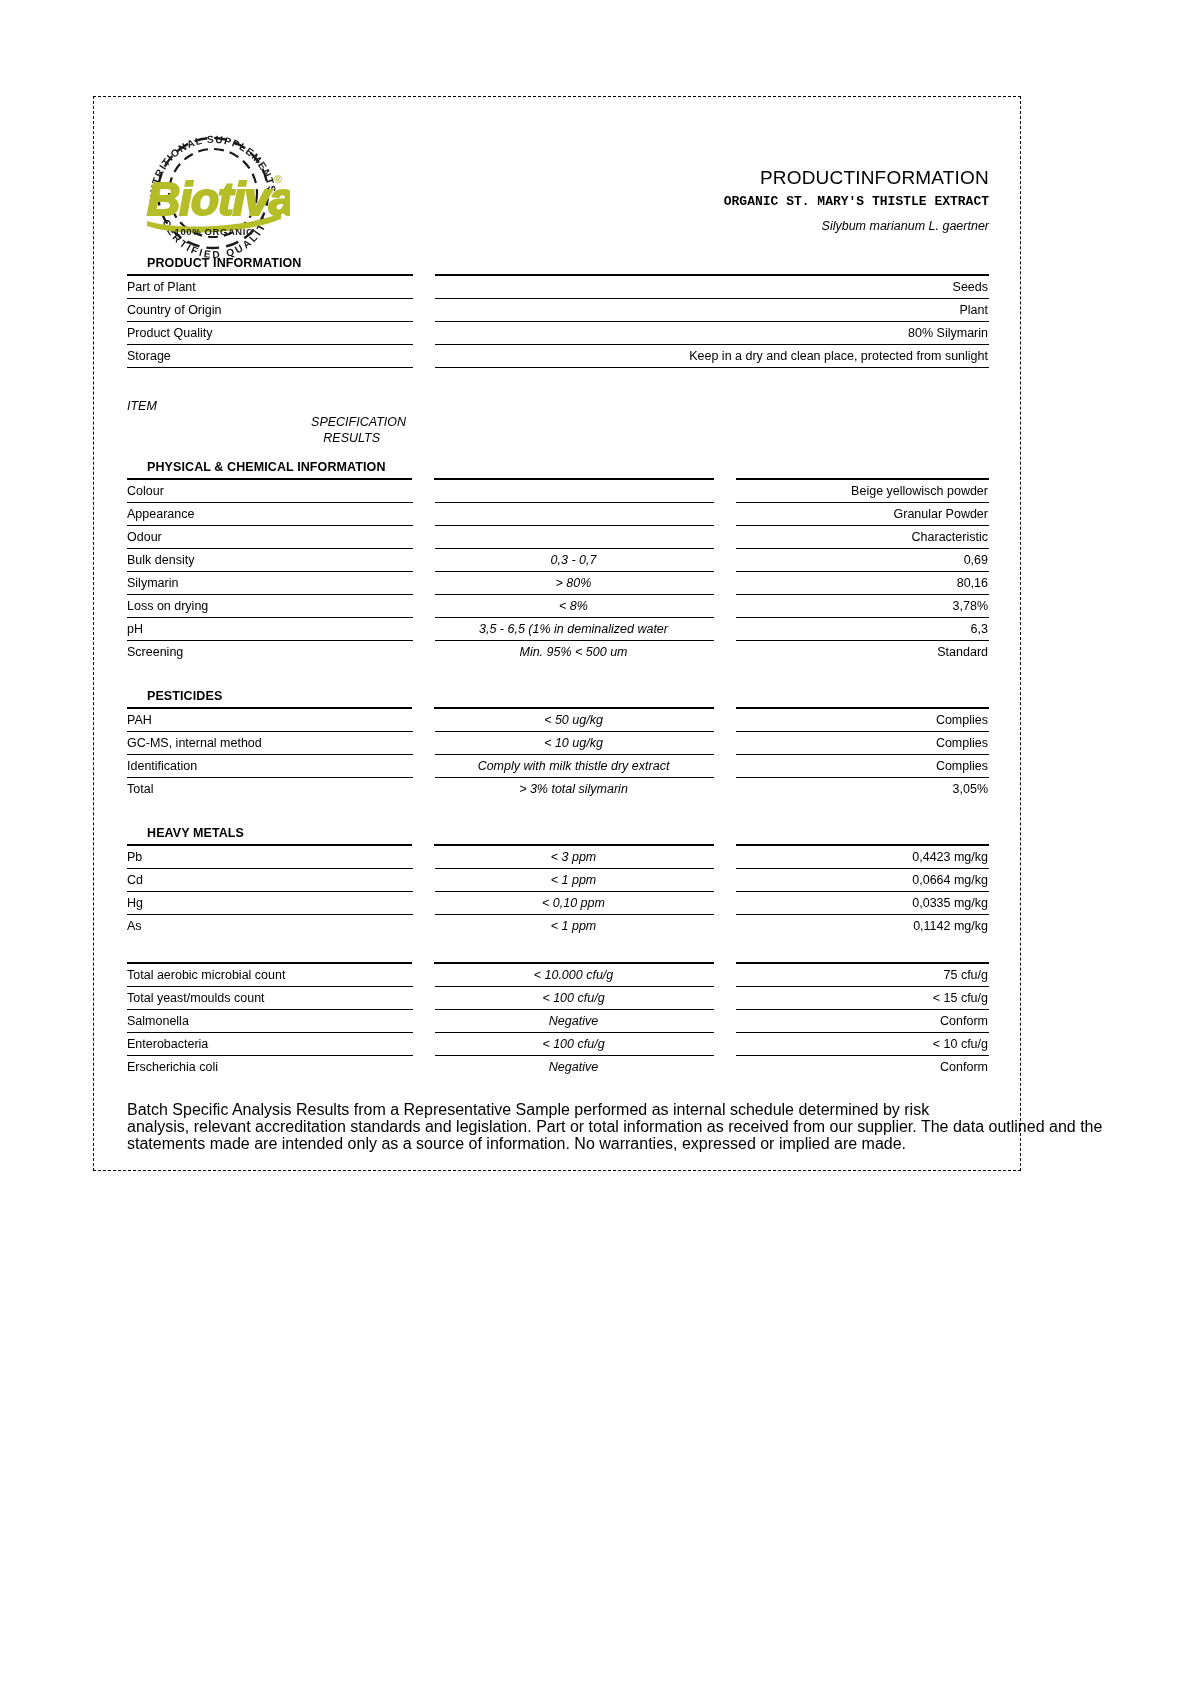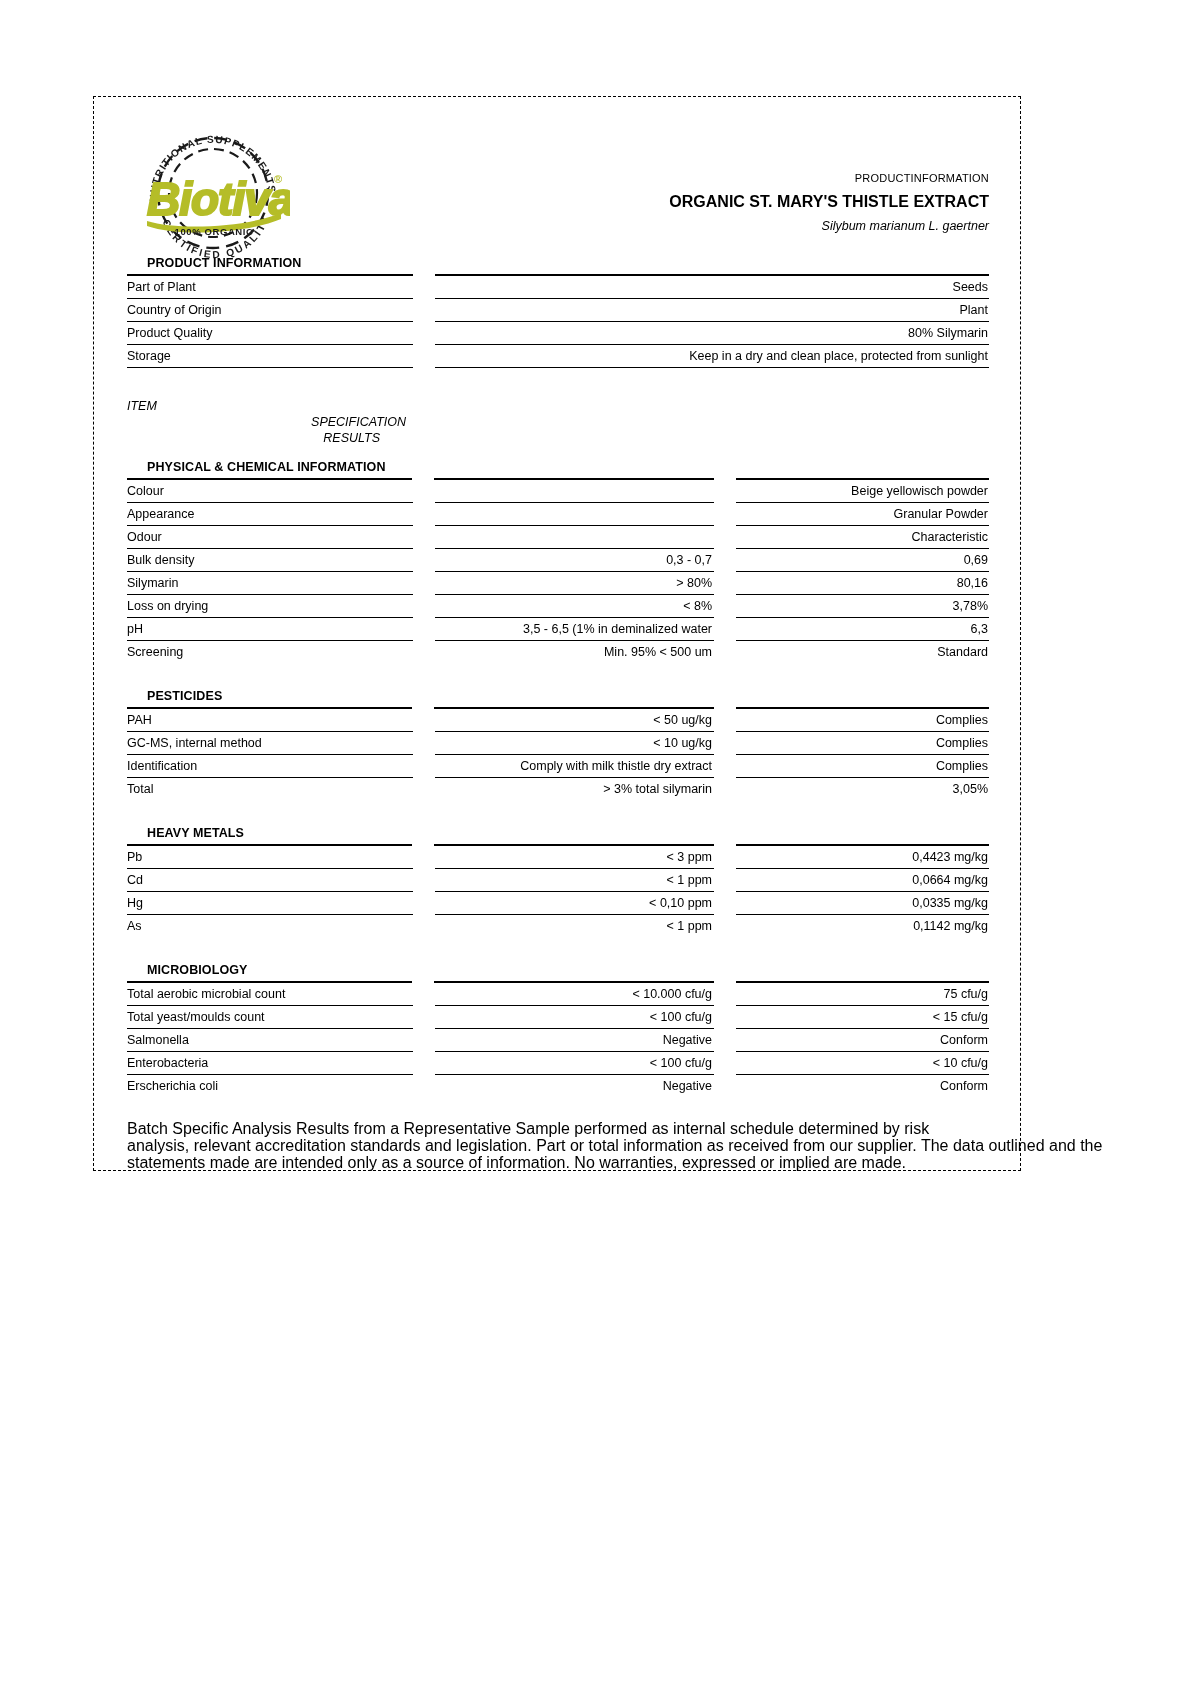--- a/index.html
+++ b/index.html
@@ -48,28 +48,29 @@
   .logo svg { display: block; }
 
   .header-text {
     position: absolute;
     right: 0;
     top: 52px;
     text-align: right;
     width: 600px;
   }
   .h-line1 {
-    font-size: 11px;
+    font-size: 19px;
     letter-spacing: 0.2px;
     line-height: 22px;
   }
   .h-line2 {
-    font-size: 16px;
+    font-size: 13px;
     font-weight: bold;
     line-height: 25px;
+    font-family: Liberation Mono, monospace;
   }
   .h-line3 {
     font-size: 12.5px;
     font-style: italic;
     line-height: 20px;
     padding-top: 2px;
   }
 
   
   .sec-title {
@@ -92,21 +93,21 @@
     padding-bottom: 3px;
     border-bottom: 1px solid #000;
     box-sizing: border-box;
     white-space: nowrap;
     overflow: hidden;
   }
   .cell.noline { border-bottom: none; padding-bottom: 4px; }
 
   .c-item   { width: 286px; }
   .c-gap1   { width: 22px; border-bottom: none !important; }
-  .c-spec   { width: 279px; text-align: right; padding-right: 2px; }
+  .c-spec   { width: 279px; text-align: center; padding-right: 2px; font-style: italic; }
   .c-gap2   { width: 22px; border-bottom: none !important; }
   .c-res    { width: 253px; text-align: right; padding-right: 1px; }
 
   
   .c-item2  { width: 286px; }
   .c-wide   { width: 554px; text-align: right; padding-right: 1px; }
 
   .head-rule {
     display: flex;
     width: 100%;
@@ -371,21 +372,20 @@
         <div class="cell c-gap1 noline"></div>
         <div class="cell c-spec noline">&lt; 1 ppm</div>
         <div class="cell c-gap2 noline"></div>
         <div class="cell c-res noline">0,1142 mg/kg</div>
       </div>
     </div>
 
     <div class="spacer-md"></div>
 
     <div>
-      <div class="sec-title">MICROBIOLOGY</div>
       <div class="head-rule">
         <div class="c-item"></div>
           <div class="c-gap1"></div>
           <div class="c-spec"></div>
           <div class="c-gap2"></div>
           <div class="c-res"></div>
       </div>
 
       <div class="row">
         <div class="cell c-item">Total aerobic microbial count</div>

